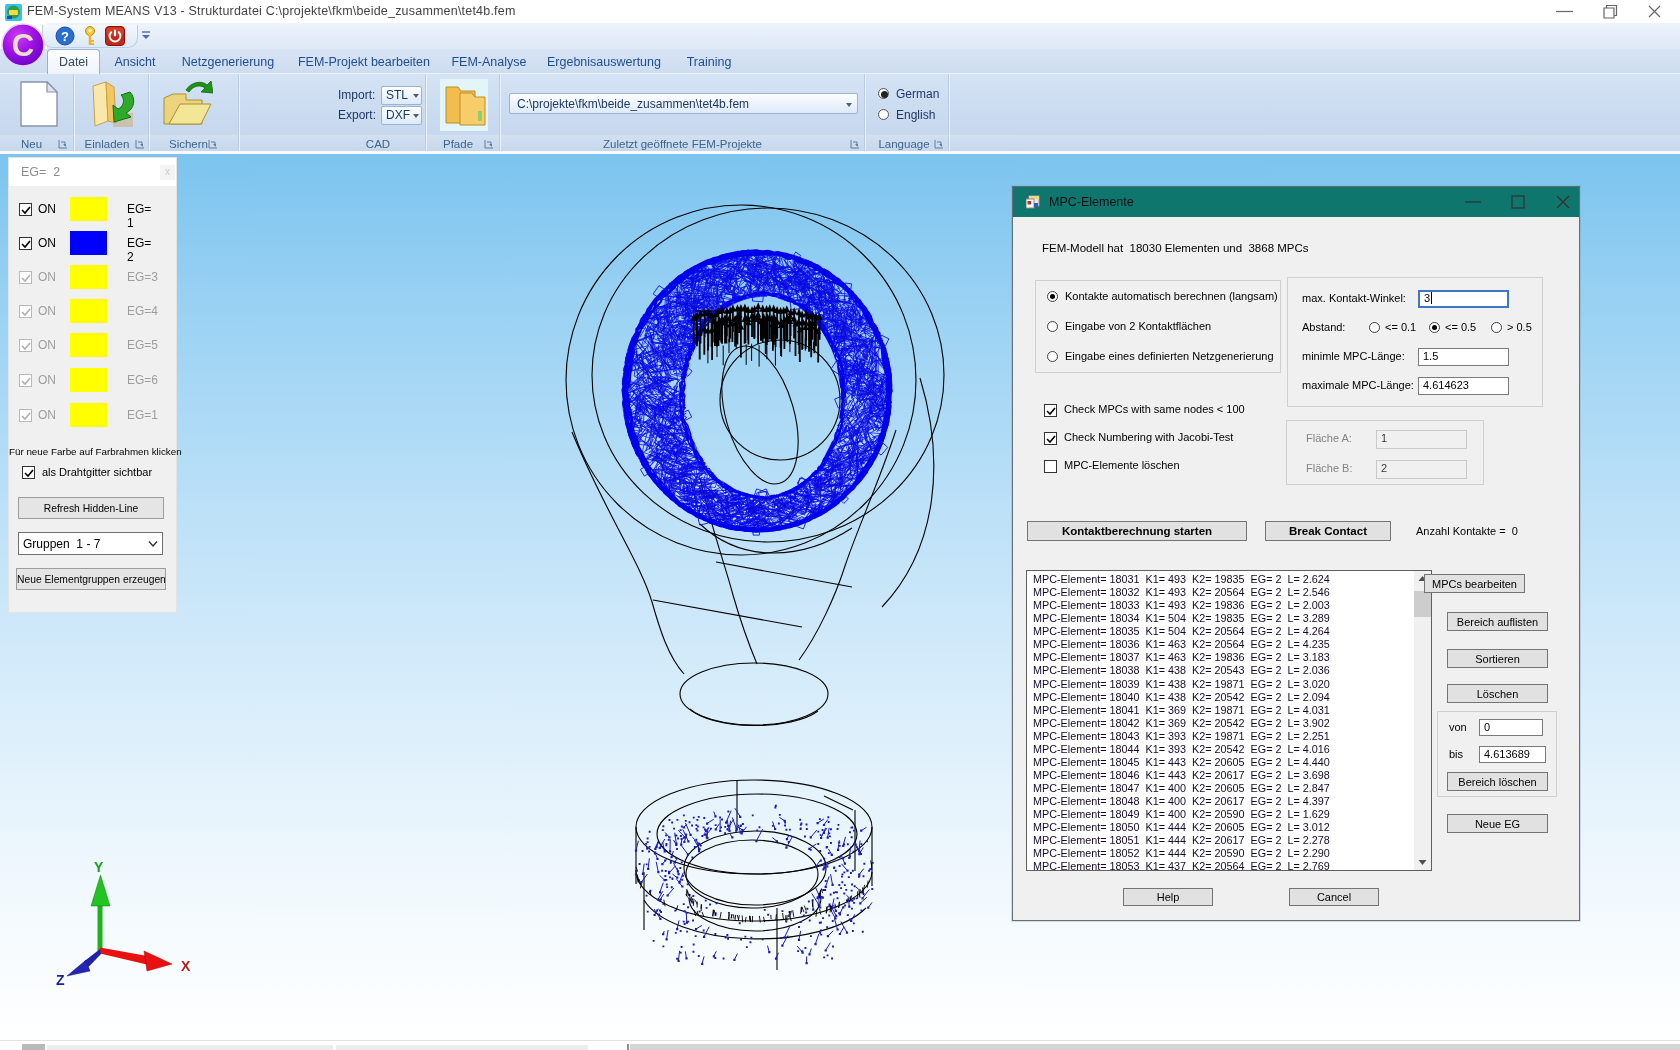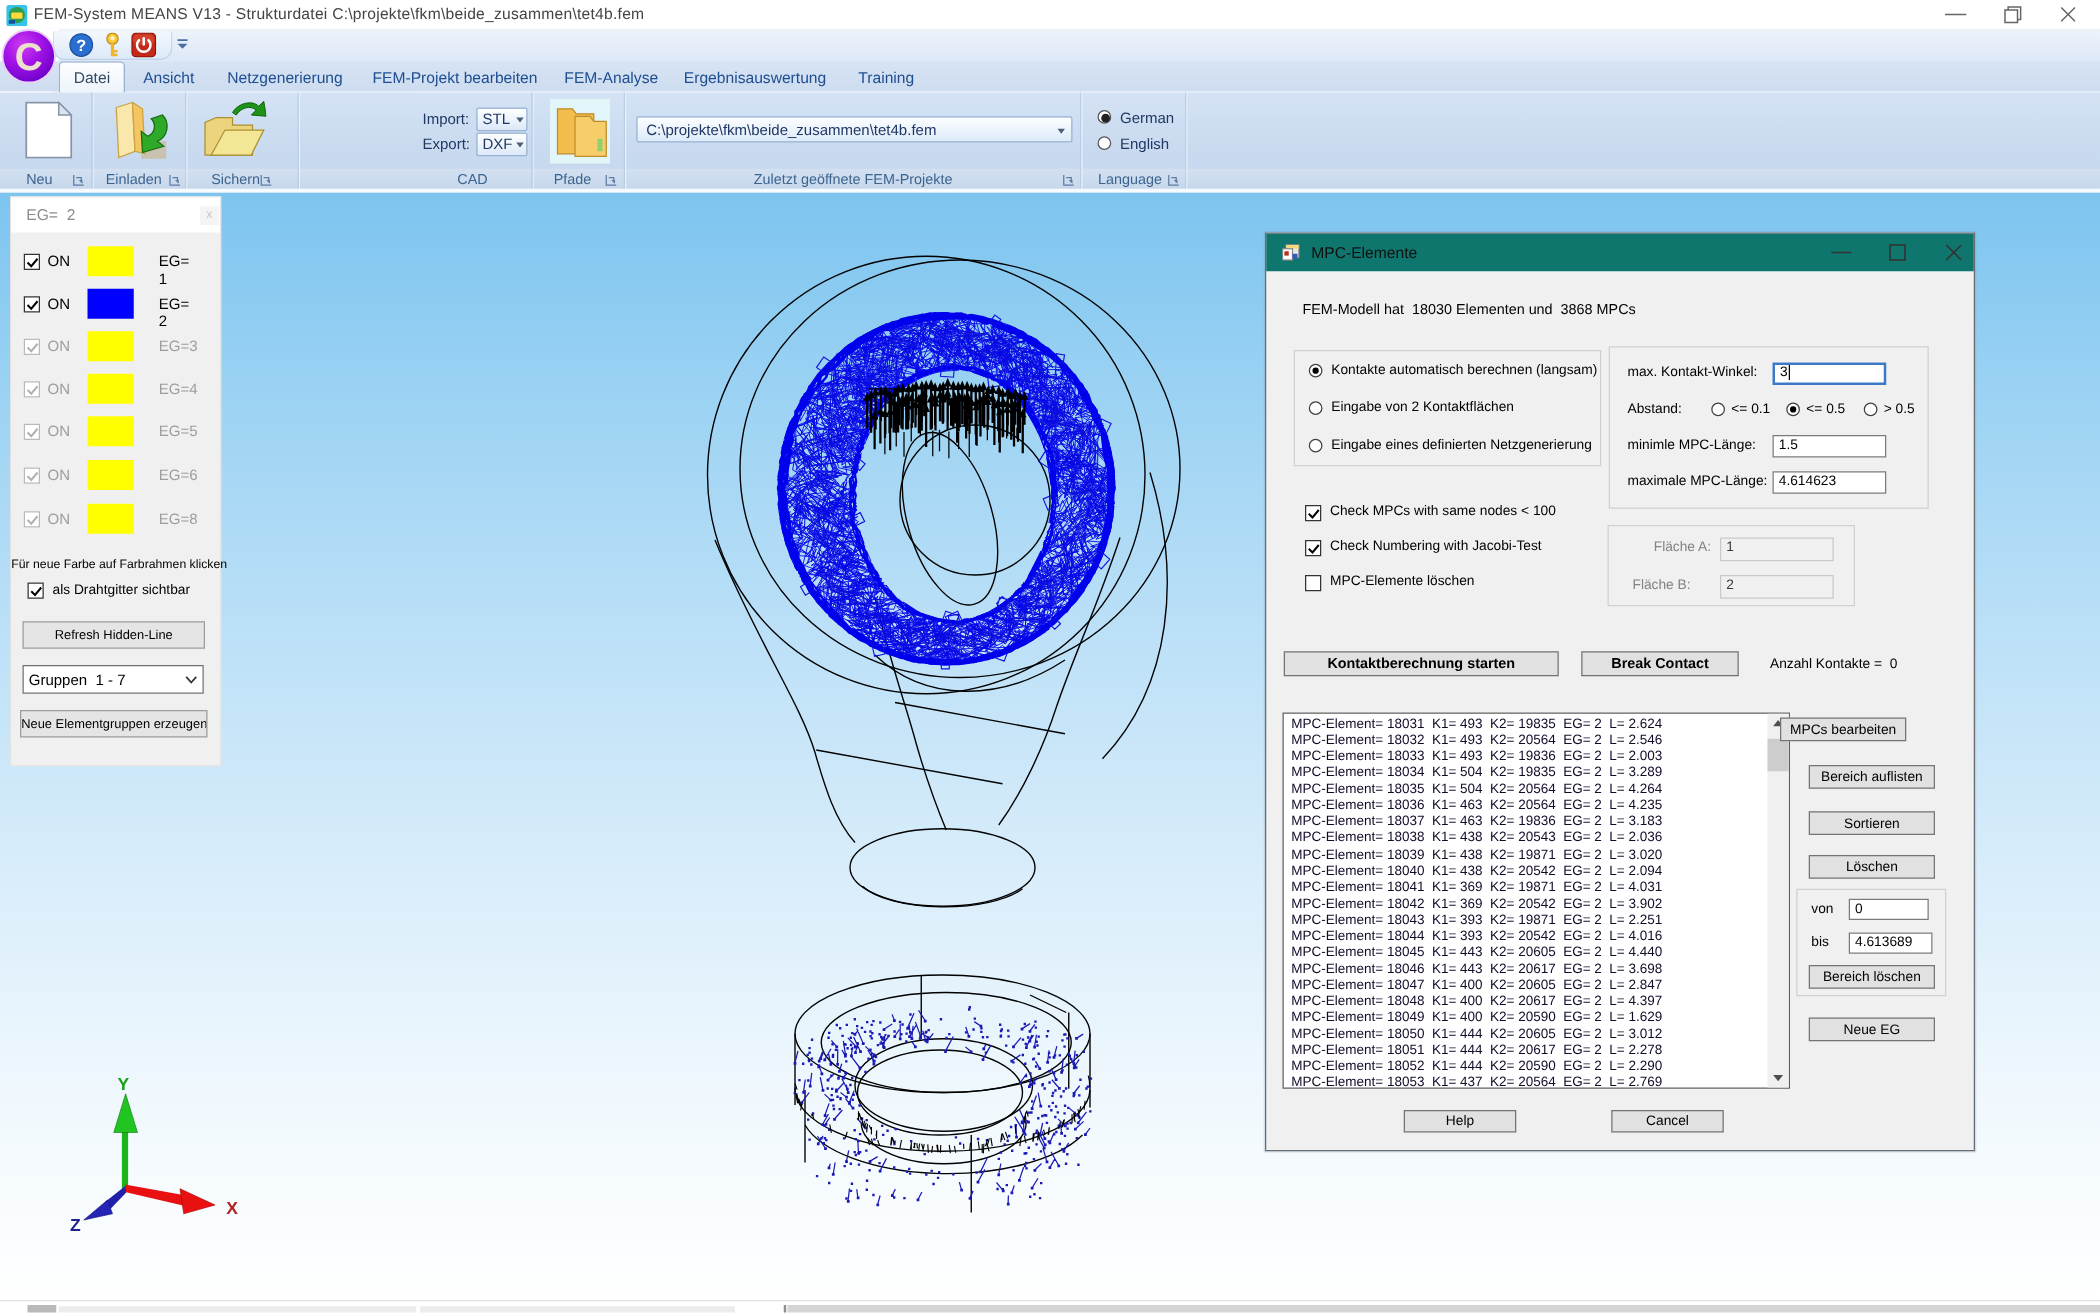--- a/index.html
+++ b/index.html
@@ -343,21 +343,21 @@
 <div class="eglabel" style="top:5px;color:#9d9d9d;">EG=6</div>
 </div>
 <div class="egrow" style="top:244.5px;">
 <div class="cb" style="left:10px;top:6px;border-color:#b9b9b9;">
             <svg width="12" height="12" viewBox="0 0 12 12">
               <path d="M2 6l3 3 5-6" stroke="#b0b0b0" stroke-width="1.6" fill="none"></path>
             </svg>
           </div>
 <div class="onlabel" style="top:5px;color:#9d9d9d;">ON</div>
 <div class="swatch" style="top:0;background:#ffff00;"></div>
-<div class="eglabel" style="top:5px;color:#9d9d9d;">EG=8</div>
+<div class="eglabel" style="top:5px;color:#9d9d9d;">EG=1</div>
 </div>
       <div class="abs" style="left:0;top:288px;width:167px;text-align:center;font-size:9.8px;color:#000;white-space:nowrap;">Für neue Farbe auf Farbrahmen klicken</div>
       <div class="cb" style="left:13px;top:308px;">
           <svg width="12" height="12" viewBox="0 0 12 12">
             <path d="M2 6l3 3 5-6" stroke="#000" stroke-width="1.6" fill="none"></path>
           </svg>
         </div>
       <div class="abs" style="left:33px;top:308px;font-size:11px;color:#000;white-space:nowrap;">als Drahtgitter sichtbar</div>
       <div class="btn abs" style="left:9px;top:339px;width:146px;height:22px;line-height:21px;">Refresh Hidden-Line</div>
       <div class="abs" style="left:9px;top:374px;width:145px;height:23px;background:#fff;border:1px solid #707070;">
@@ -422,21 +422,21 @@
       <div class="cb" style="left:31px;top:245px;">
           <svg width="12" height="12" viewBox="0 0 12 12">
             <path d="M2 6l3 3 5-6" stroke="#000" stroke-width="1.6" fill="none"></path>
           </svg>
         </div>
       <div class="dtext" style="left:51px;top:244px;">Check Numbering with Jacobi-Test</div>
       <div class="cb" style="left:31px;top:273px;"></div>
       <div class="dtext" style="left:51px;top:272px;">MPC-Elemente löschen</div>
 
       <div class="gbox" style="left:273px;top:233px;width:198px;height:65px;"></div>
-      <div class="dtext gray" style="left:310px;top:245px;">Fläche A:</div>
+      <div class="dtext gray" style="left:293px;top:245px;">Fläche A:</div>
       <div class="tbox" style="left:363px;top:243px;width:91px;height:19px;background:#f0f0f0;border-color:#c9c9c9;color:#3a3a3a;">1</div>
       <div class="dtext gray" style="left:293px;top:275px;">Fläche B:</div>
       <div class="tbox" style="left:363px;top:273px;width:91px;height:19px;background:#f0f0f0;border-color:#c9c9c9;color:#3a3a3a;">2</div>
 
       <div class="dbtn" style="left:14px;top:334px;width:220px;height:20px;line-height:19px;font-weight:bold;font-size:11.5px;">Kontaktberechnung starten</div>
       <div class="dbtn" style="left:252px;top:334px;width:126px;height:20px;line-height:19px;font-weight:bold;font-size:11.5px;">Break Contact</div>
       <div class="dtext" style="left:403px;top:338px;">Anzahl Kontakte =&nbsp; 0</div>
 
       <div id="mpclist">MPC-Element= 18031  K1= 493  K2= 19835  EG= 2  L= 2.624
 MPC-Element= 18032  K1= 493  K2= 20564  EG= 2  L= 2.546

